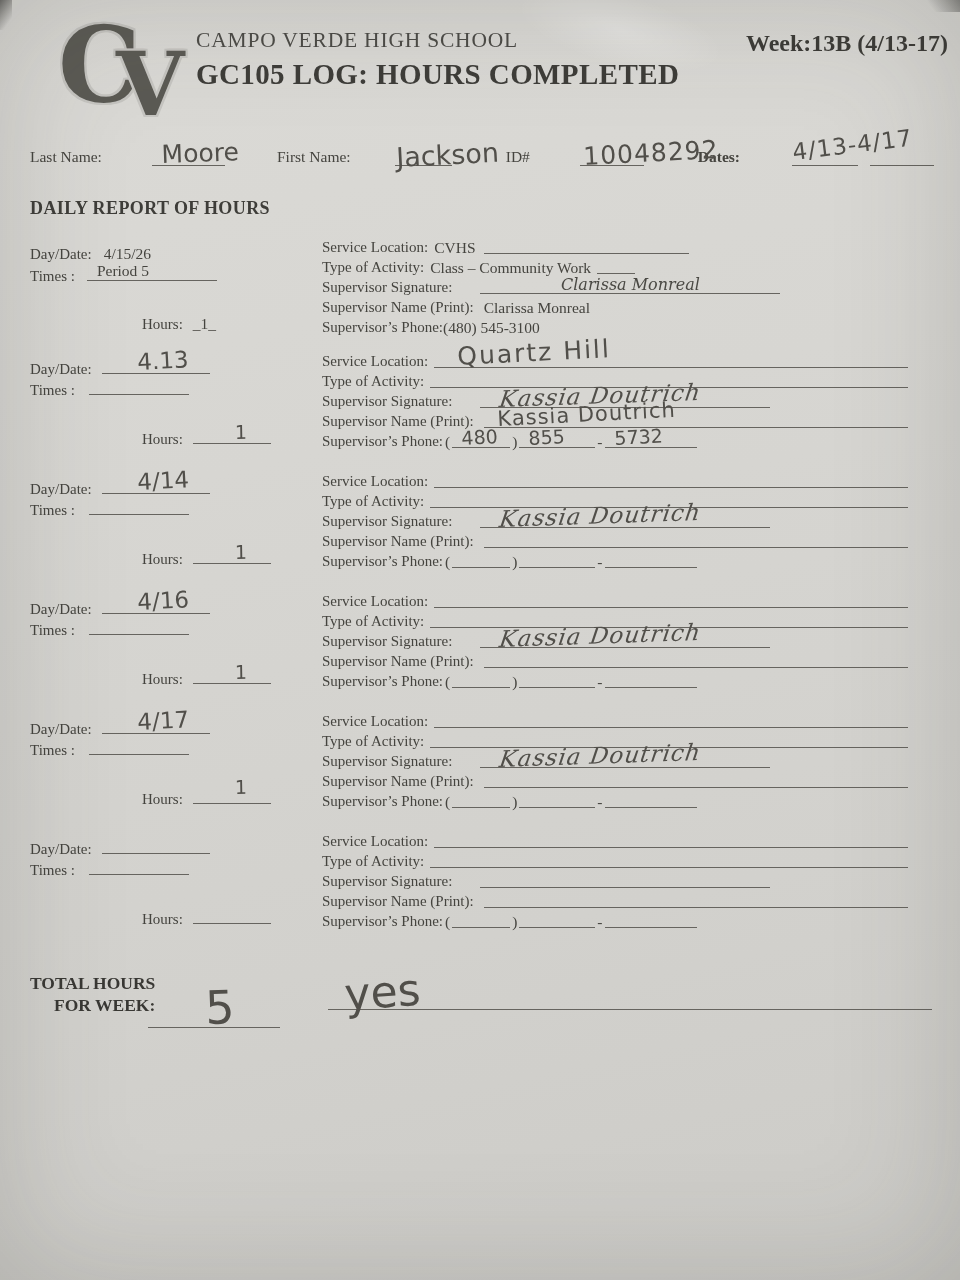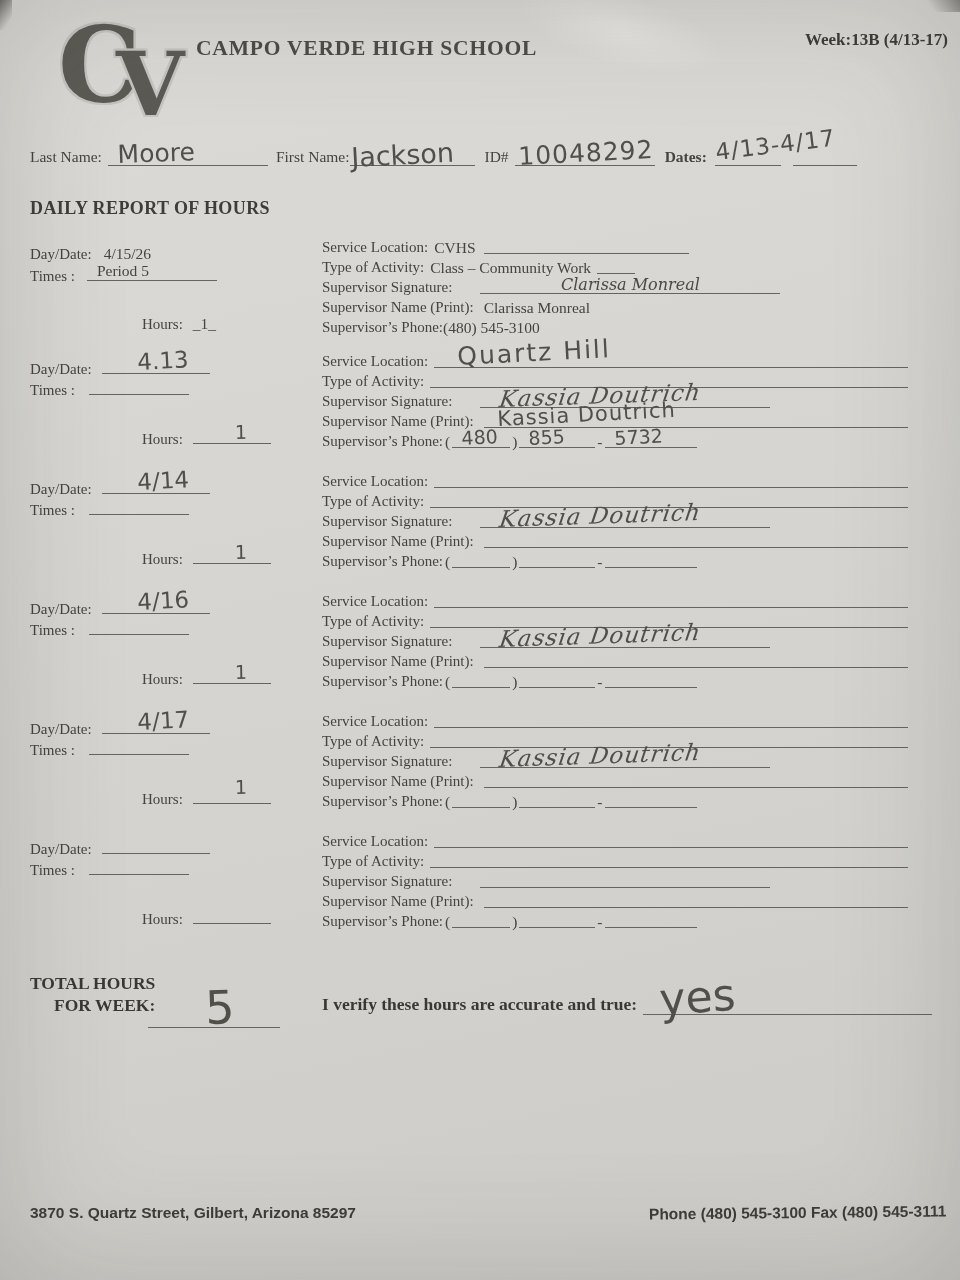--- a/index.html
+++ b/index.html
@@ -25,25 +25,25 @@
 
   
   .logo { position:absolute; left:58px; top:14px; width:150px; height:120px; }
   .logo .lc, .logo .lv {
     position:absolute; font-family:"DejaVu Serif", serif; font-weight:700; color:#5b5a54;
     text-shadow:-2px 0 0 #c6c5c1, 2px 0 0 #c6c5c1, 0 -2px 0 #c6c5c1, 0 2px 0 #c6c5c1,
                 -2px -2px 0 #c6c5c1, 2px 2px 0 #c6c5c1, -2px 2px 0 #c6c5c1, 2px -2px 0 #c6c5c1;
   }
   .logo .lc { left:0; top:0; font-size:104px; line-height:1; }
   .logo .lv { left:58px; top:26px; font-size:88px; line-height:1; }
-  .hdr-school { position:absolute; left:196px; top:28px; font-size:21.5px; font-weight:700;
-    letter-spacing:.8px; color:#4c4b47;margin-top:8px; }
+  .hdr-school { position:absolute; left:196px; top:28px; font-size:21.5px; font-weight:400;
+    letter-spacing:.8px; color:#4c4b47; }
   .hdr-title { position:absolute; left:196px; top:58px; font-size:29px; font-weight:600;
     letter-spacing:.4px; color:#3e3d39; }
-  .hdr-week { position:absolute; right:12px; top:30px; font-size:17px; font-weight:700; color:#3c3b37; }
+  .hdr-week { position:absolute; right:12px; top:30px; font-size:24px; font-weight:700; color:#3c3b37; }
 
   
   .lbl { font-size:15px; color:#45443f; white-space:nowrap; }
   .typed { font-size:15.5px; color:#45443f; white-space:nowrap; }
   .blank { position:relative; display:inline-block; height:16px;
     border-bottom:1.4px solid #66645f; vertical-align:baseline; }
   .grow { flex:1 1 auto; }
   .w38{width:38px} .w58{width:58px} .w76{width:76px} .w78{width:78px} .w92{width:92px}
   .w100{width:100px} .w108{width:108px} .w130{width:130px} .w132{width:132px}
   .w140{width:140px} .w160{width:160px} .w125{width:125px} .w205{width:205px}
@@ -60,21 +60,21 @@
   .hw-name { font-size:21px; left:14px; bottom:-3px; letter-spacing:1px; }
   .hw-ph { font-size:19px; left:10px; bottom:-1px; }
   .sig { font-family:"DejaVu Serif", serif; font-style:italic; font-size:23px;
     left:18px; bottom:-4px; transform:skewX(-10deg) rotate(-2deg); letter-spacing:1px; }
   .script { font-family:"DejaVu Serif", serif; font-style:italic; font-size:16px;
     color:#4a4944; position:absolute; left:50%; bottom:-1px; transform:translateX(-50%);
     white-space:nowrap; }
 
   
   .identity { position:absolute; left:30px; top:148px; right:26px;
-    display:flex; align-items:flex-end; }
+    display:flex; align-items:flex-end;gap:44px; }
   .identity .lbl { font-size:15.5px; }
   .id-bold { font-weight:700; }
   .hw-last { font-size:25px; left:10px; bottom:-2px; transform:rotate(-2deg); }
   .hw-first { font-size:27px; left:2px; bottom:-6px; transform:rotate(-3deg); }
   .hw-id { font-size:25px; left:4px; bottom:-4px; transform:rotate(-3deg); letter-spacing:1px; }
   .dates-wrap { position:relative; display:inline-flex; gap:12px; margin-left:8px; }
   .hw-dates { font-size:23px; left:2px; bottom:2px; transform:rotate(-7deg); letter-spacing:1px; }
 
   .section-title { position:absolute; left:30px; top:198px; font-size:18px;
     font-weight:700; letter-spacing:.4px; color:#3e3d39; }
@@ -112,20 +112,21 @@
 
   <div class="crease"></div>
   <div class="corner-tl"></div>
   <div class="corner-tr"></div>
 
   <div class="logo">
     <span class="lc">C</span>
     <span class="lv">V</span>
   </div>
   <div class="hdr-school">CAMPO VERDE HIGH SCHOOL</div>
+  <div class="hdr-title">GC105 LOG: HOURS COMPLETED</div>
   <div class="hdr-week">Week:13B (4/13-17)</div>
 
   <div class="identity">
     <span class="lbl">Last Name:</span>
     <span class="blank w160 ml6">
       <span class="hw hw-last">Moore</span>
     </span>
     <span class="lbl ml8">First Name:</span>
     <span class="blank w125">
       <span class="hw hw-first">Jackson</span>
@@ -511,26 +512,21 @@
 
   <div class="totals">
     <div class="t-label">
       <div>TOTAL HOURS</div>
       <div>FOR WEEK:</div>
     </div>
     <span class="blank w132 t-line">
       <span class="hw hw-total">5</span>
     </span>
     <div class="verify">
-      <span class="v-lbl">I verify these hours are accurate and true:</span>
       <span class="blank v-line">
         <span class="hw hw-yes">yes</span>
       </span>
     </div>
   </div>
 
-  <div class="footer">
-    <span class="f-left">3870 S. Quartz Street, Gilbert, Arizona 85297</span>
-    <span class="f-right">Phone (480) 545-3100  Fax (480) 545-3111</span>
-  </div>
 
   <div class="vignette"></div>
 </div>
 
 </body></html>

